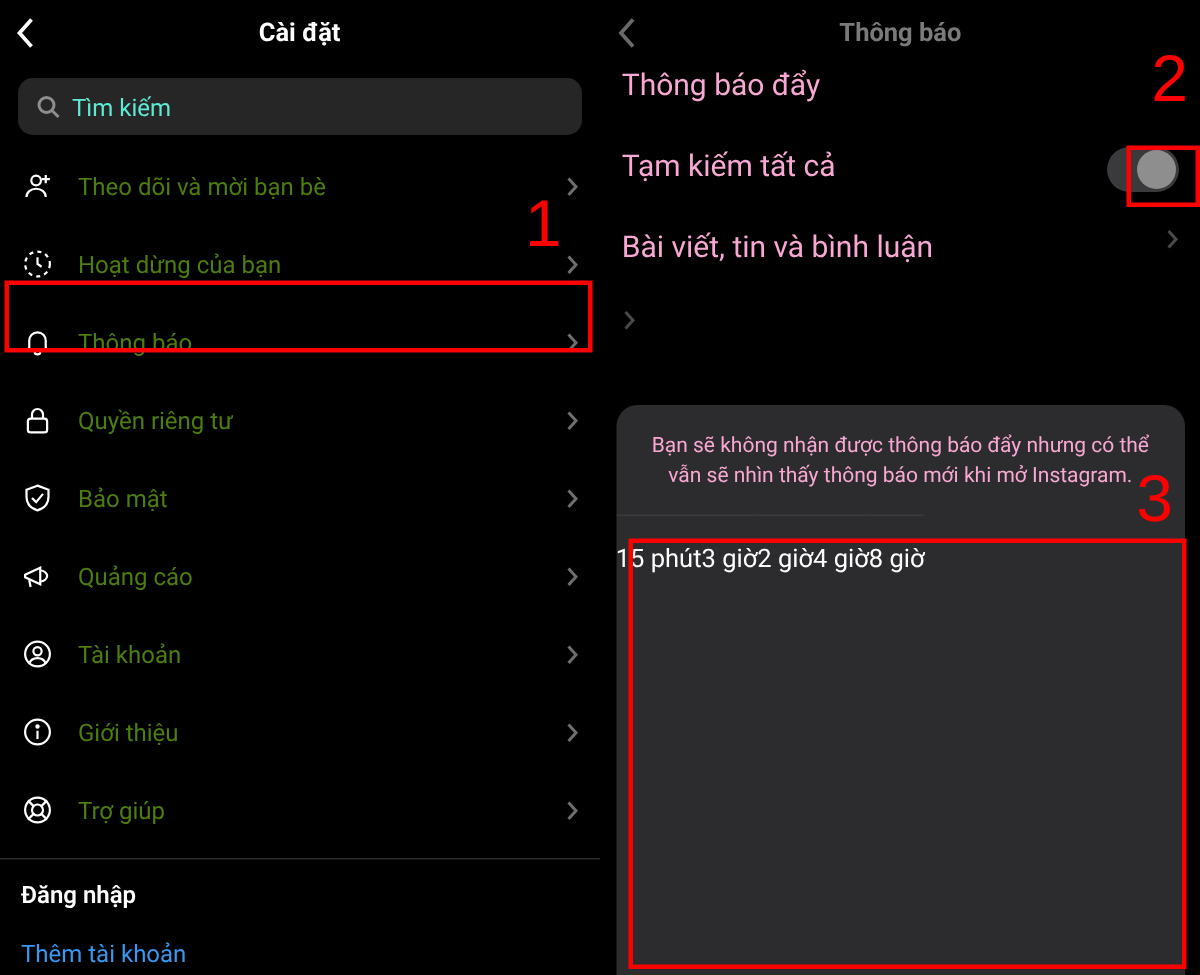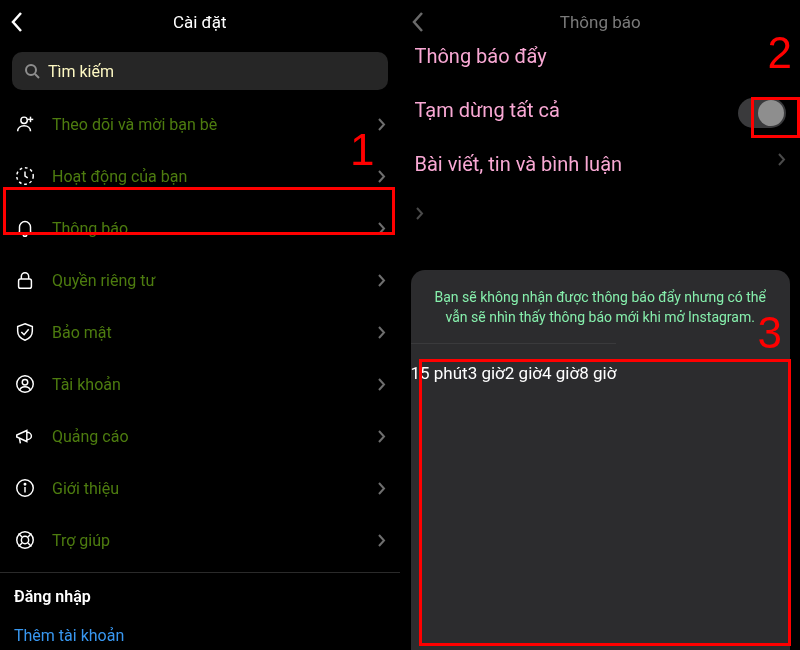--- a/index.html
+++ b/index.html
@@ -35,33 +35,33 @@
   .header .back {
     position: absolute;
     left: 10px;
     top: 50%;
     transform: translateY(-50%);
     color: #fff;
   }
   .header .back.dim { color: #6a6a6a; }
   .header-title {
     font-size: 17px;
-    font-weight: 400;
+    font-weight: 700;
     color: #fff;
   }
   .header-title.dim { color: #7a7a7a; }
   .search-box {
     margin: 8px 12px 8px 12px;
     background: #262626;
     border-radius: 10px;
     height: 38px;
     display: flex;
     align-items: center;
     padding: 3px 12px;
-    color: #fef9c3;
+    color: #5eead4;
     font-size: 16px;
   }
   .search-box .search-icon { margin-right: 8px; display:flex; }
   .menu {
     display: flex;
     flex-direction: column;
   }
   .menu-item {
     display: flex;
     align-items: center;
@@ -135,21 +135,21 @@
     bottom: 0;
     background: #2c2c2e;
     border-radius: 14px 14px 0 0;
     overflow: hidden;
     display: flex;
     flex-direction: column;
   }
   .sheet-desc {
     padding: 18px 22px 16px 22px;
     text-align: center;
-    color: #86efac;
+    color: #f9a8d4;
     font-size: 14px;
     line-height: 1.4;
   }
   .sheet-options {
     display: flex;
     flex-direction: row;
     flex: 1;
   }
   .sheet-option {
     height: 58px;
@@ -222,21 +222,21 @@
         </span>
       </div>
 
       <div class="menu-item">
         <span class="icon-slot">
           <svg width="22" height="22" viewBox="0 0 24 24" stroke="#fff" stroke-width="1.6" fill="none">
               <circle cx="12" cy="12" r="9" stroke-dasharray="3 3"></circle>
               <polyline points="12,7 12,12 15,14"></polyline>
             </svg>
         </span>
-        <span class="label">Hoạt động của bạn</span>
+        <span class="label">Hoạt dừng của bạn</span>
         <span class="chevron">
           <svg width="9" height="15" viewBox="0 0 9 15" stroke="#6e6e6e" stroke-width="2" fill="none">
               <polyline points="2,2 7,7.5 2,13"></polyline>
             </svg>
         </span>
       </div>
 
       <div class="menu-item">
         <span class="icon-slot">
           <svg width="22" height="22" viewBox="0 0 24 24" stroke="#fff" stroke-width="1.6" fill="none">
@@ -268,52 +268,52 @@
       </div>
 
       <div class="menu-item">
         <span class="icon-slot">
           <svg width="22" height="22" viewBox="0 0 24 24" stroke="#fff" stroke-width="1.6" fill="none">
               <path d="M12 3l8 3v5c0 5-3.5 8.5-8 10-4.5-1.5-8-5-8-10V6l8-3z"></path>
               <polyline points="8,12 11,15 16,9"></polyline>
             </svg>
         </span>
         <span class="label">Bảo mật</span>
+        <span class="chevron">
+          <svg width="9" height="15" viewBox="0 0 9 15" stroke="#6e6e6e" stroke-width="2" fill="none">
+              <polyline points="2,2 7,7.5 2,13"></polyline>
+            </svg>
+        </span>
+      </div>
+
+      <div class="menu-item">
+        <span class="icon-slot">
+          <svg width="22" height="22" viewBox="0 0 24 24" stroke="#fff" stroke-width="1.6" fill="none">
+              <path d="M3 11v2l11 5V6L3 11z"></path>
+              <path d="M14 8c3 0 5 2 5 4s-2 4-5 4"></path>
+              <line x1="6" y1="15" x2="7" y2="20"></line>
+            </svg>
+        </span>
+        <span class="label">Quảng cáo</span>
         <span class="chevron">
           <svg width="9" height="15" viewBox="0 0 9 15" stroke="#6e6e6e" stroke-width="2" fill="none">
               <polyline points="2,2 7,7.5 2,13"></polyline>
             </svg>
         </span>
       </div>
 
       <div class="menu-item">
         <span class="icon-slot">
           <svg width="22" height="22" viewBox="0 0 24 24" stroke="#fff" stroke-width="1.6" fill="none">
               <circle cx="12" cy="12" r="9"></circle>
               <circle cx="12" cy="10" r="3"></circle>
               <path d="M6 19c1-3 4-4 6-4s5 1 6 4"></path>
             </svg>
         </span>
         <span class="label">Tài khoản</span>
-        <span class="chevron">
-          <svg width="9" height="15" viewBox="0 0 9 15" stroke="#6e6e6e" stroke-width="2" fill="none">
-              <polyline points="2,2 7,7.5 2,13"></polyline>
-            </svg>
-        </span>
-      </div>
-
-      <div class="menu-item">
-        <span class="icon-slot">
-          <svg width="22" height="22" viewBox="0 0 24 24" stroke="#fff" stroke-width="1.6" fill="none">
-              <path d="M3 11v2l11 5V6L3 11z"></path>
-              <path d="M14 8c3 0 5 2 5 4s-2 4-5 4"></path>
-              <line x1="6" y1="15" x2="7" y2="20"></line>
-            </svg>
-        </span>
-        <span class="label">Quảng cáo</span>
         <span class="chevron">
           <svg width="9" height="15" viewBox="0 0 9 15" stroke="#6e6e6e" stroke-width="2" fill="none">
               <polyline points="2,2 7,7.5 2,13"></polyline>
             </svg>
         </span>
       </div>
 
       <div class="menu-item">
         <span class="icon-slot">
           <svg width="22" height="22" viewBox="0 0 24 24" stroke="#fff" stroke-width="1.6" fill="none">
@@ -366,21 +366,21 @@
           </svg>
       </span>
       <span class="header-title dim">Thông báo</span>
     </div>
 
     <div class="right-row">
       <span class="label">Thông báo đẩy</span>
     </div>
 
     <div class="right-row">
-      <span class="label">Tạm dừng tất cả</span>
+      <span class="label">Tạm kiếm tất cả</span>
       <div class="toggle">
         <div class="knob"></div>
       </div>
     </div>
 
     <div class="right-row">
       <span class="label">Bài viết, tin và bình luận</span>
       <span class="chevron">
         <svg width="9" height="15" viewBox="0 0 9 15" stroke="#4a4a4a" stroke-width="2" fill="none">
             <polyline points="2,2 7,7.5 2,13"></polyline>

